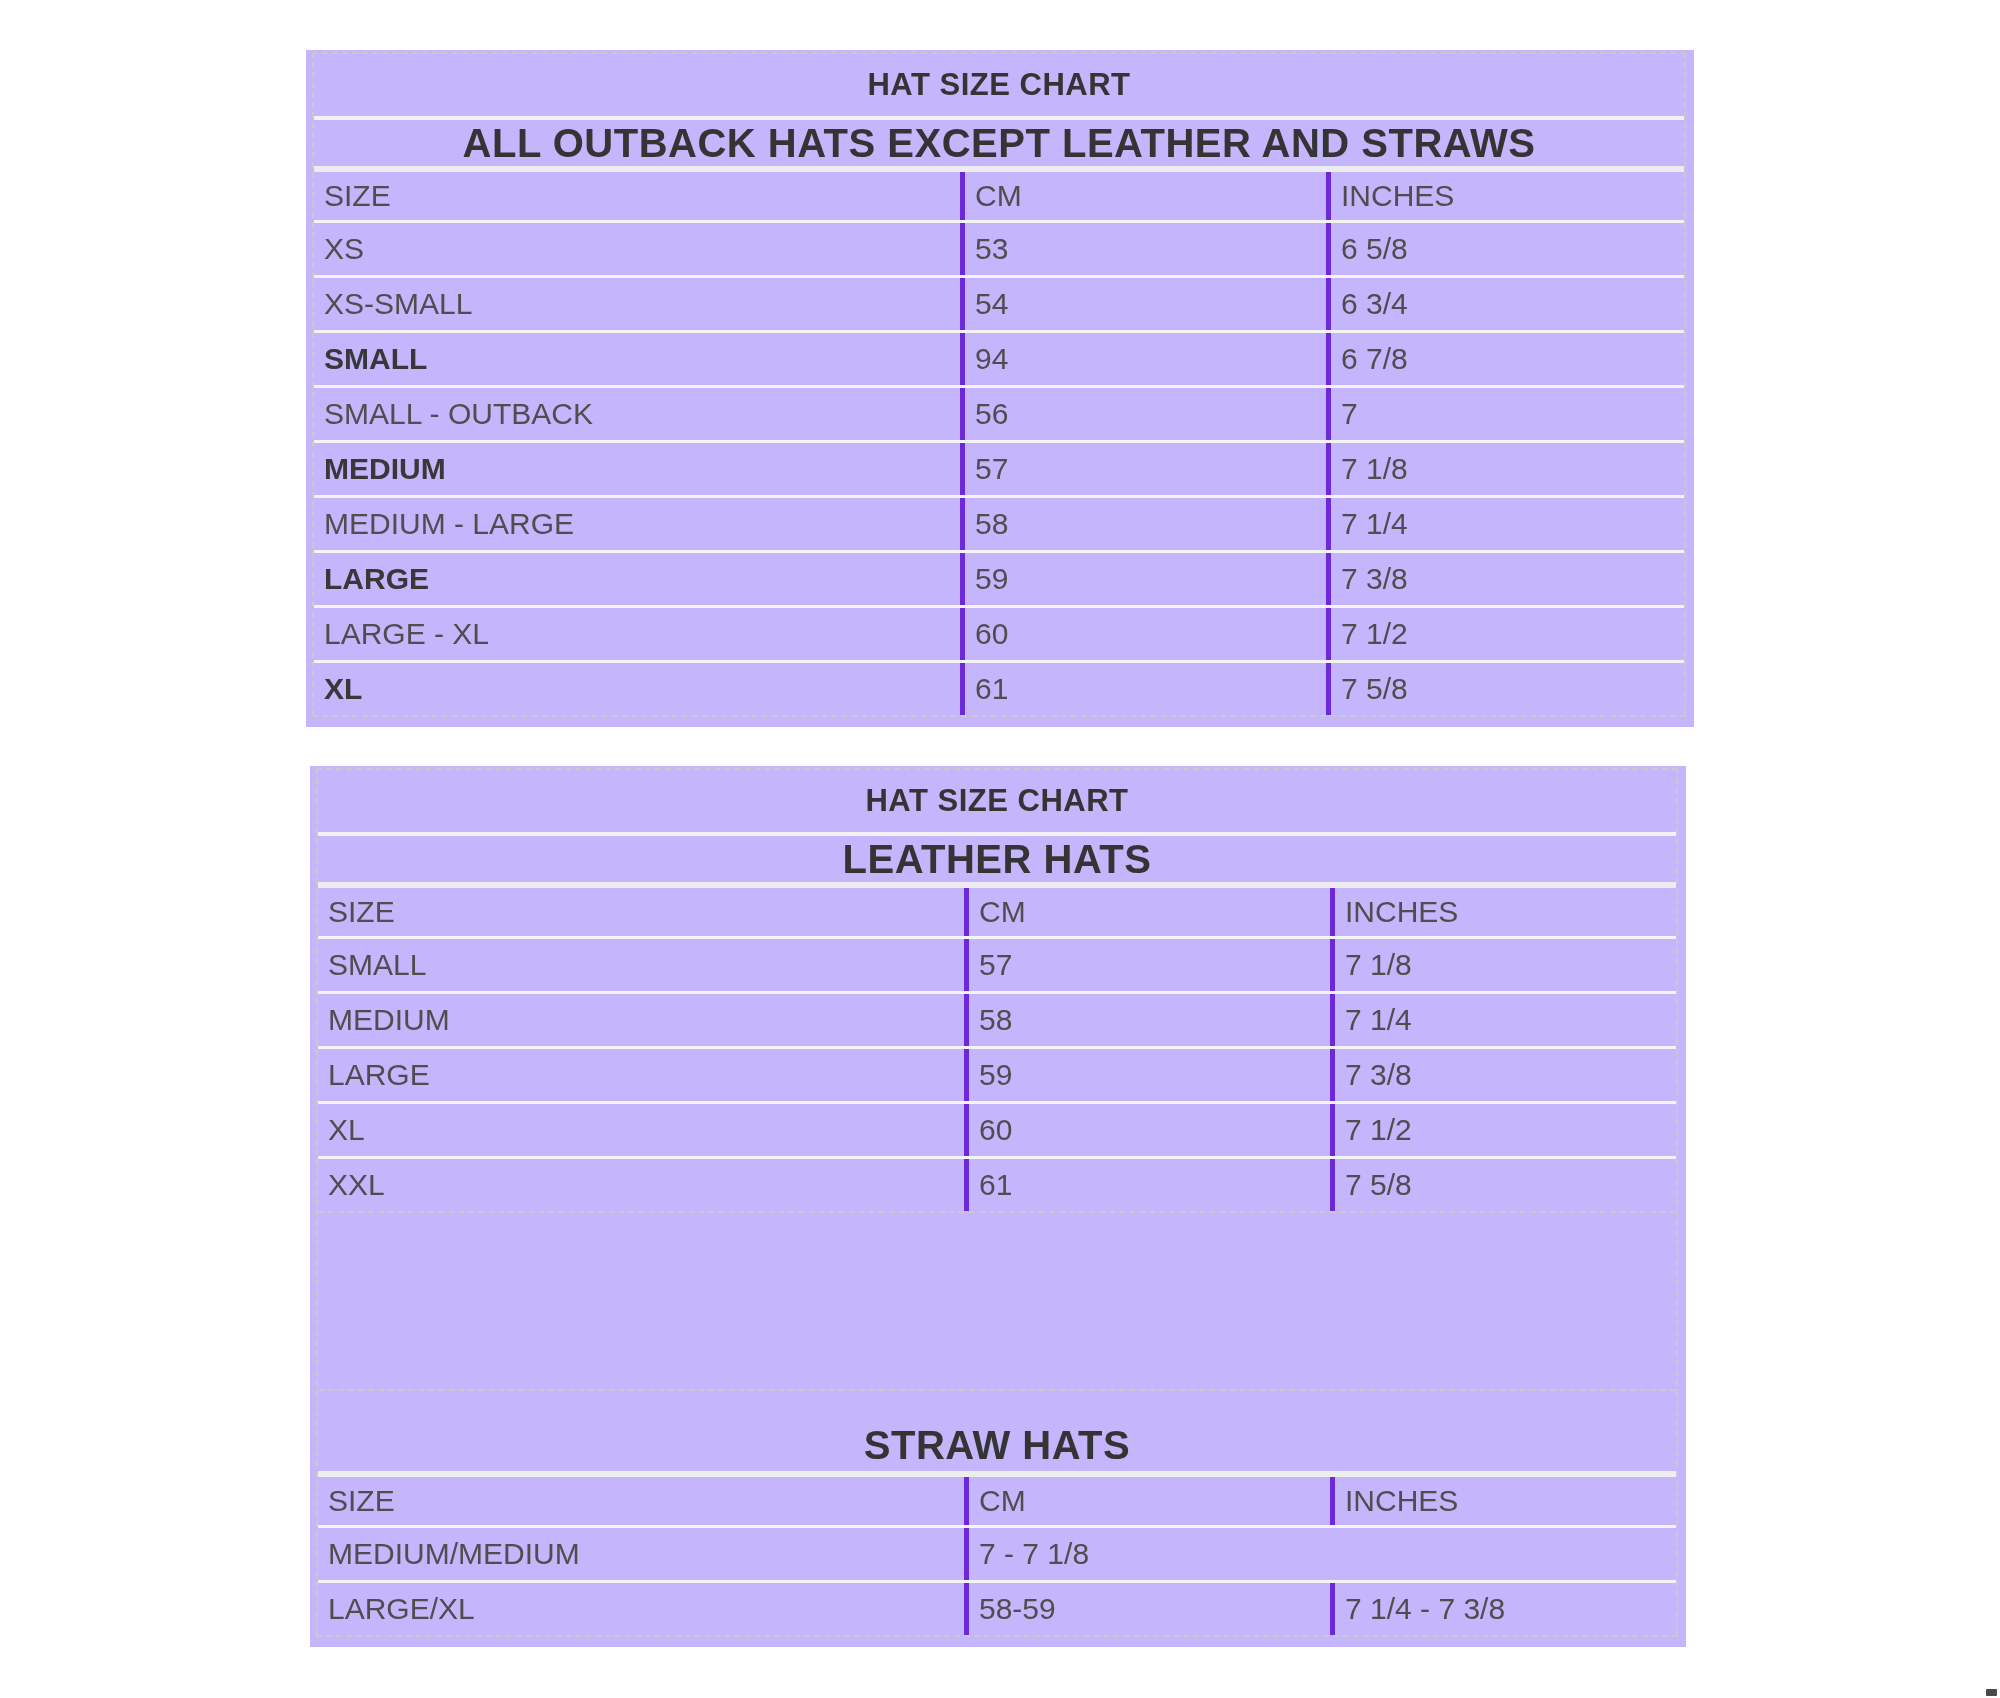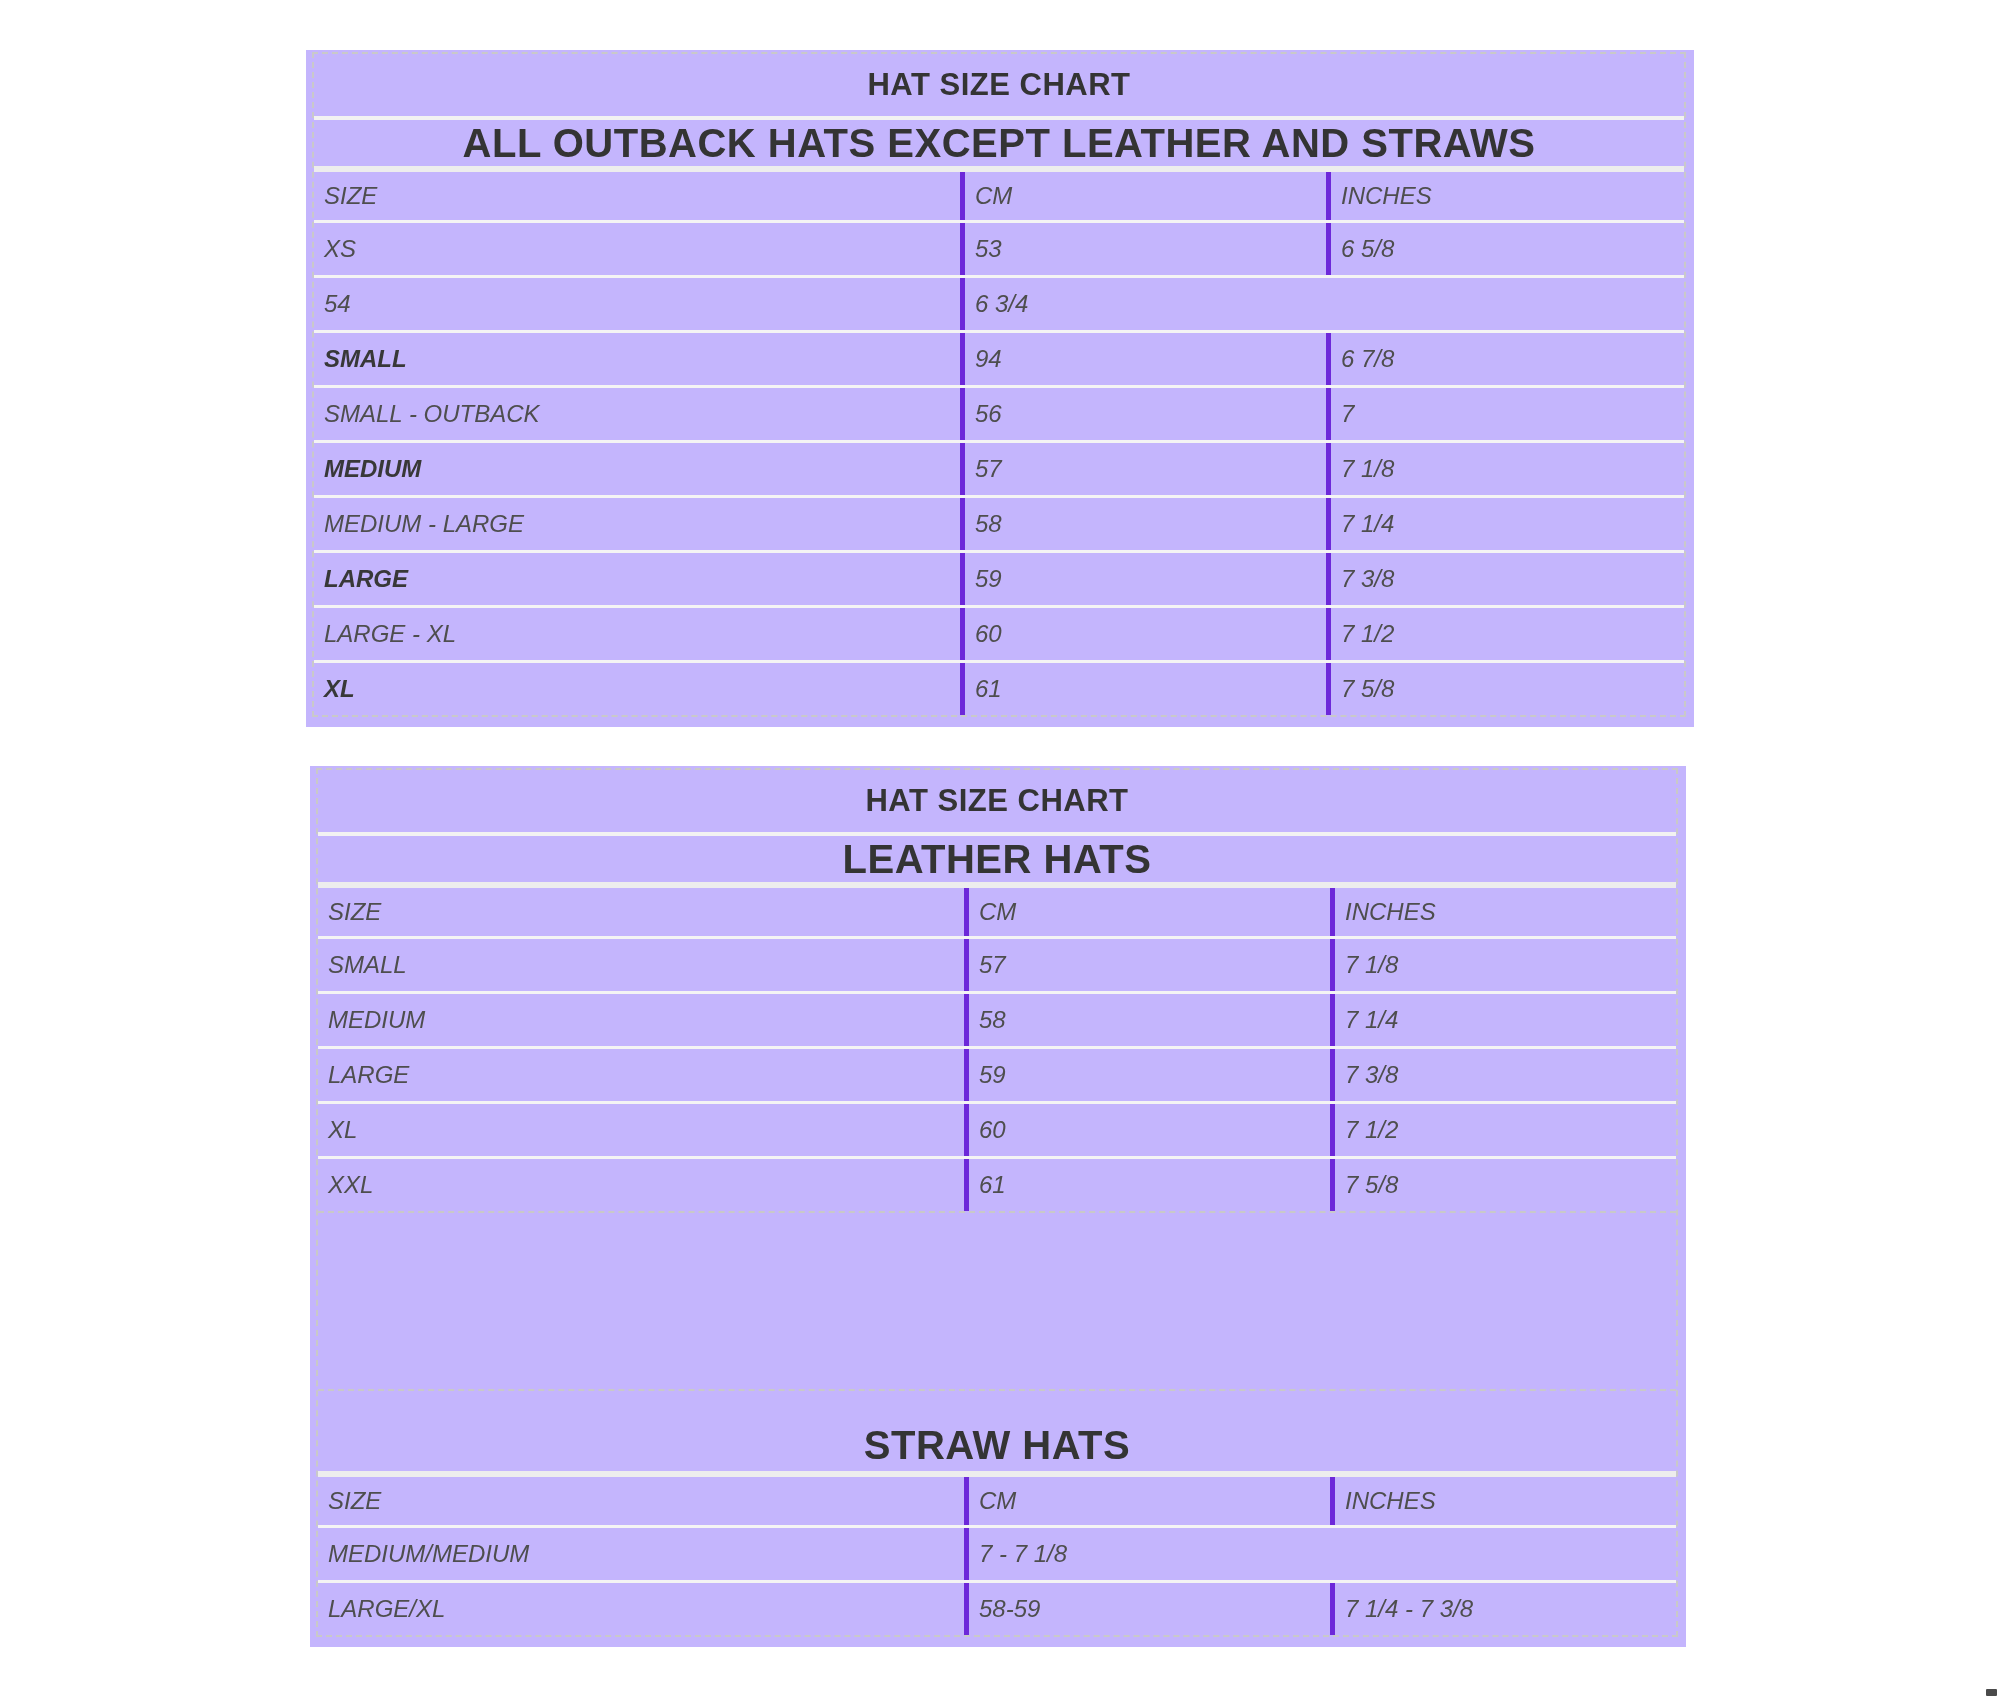--- a/index.html
+++ b/index.html
@@ -37,22 +37,22 @@
     display:grid;
     grid-template-columns:646px 366px 1fr;
     box-sizing:border-box;
   }
   .grid-row.header{height:54px;border-top:6px solid #ededed;}
   .grid-row.data{height:55px;border-top:3px solid #f4f4f4;}
 
   .cell{
     display:flex;align-items:center;
     padding-left:10px;box-sizing:border-box;
-    font-size:24px;color:#4e4e4e;
-    white-space:nowrap;overflow:hidden;font-style:italic;
+    font-size:30px;color:#4e4e4e;
+    white-space:nowrap;overflow:hidden;
   }
   .grid-row .cell + .cell{border-left:5px solid #6d28d9;}
   .cell.bold{font-weight:bold;color:#383838;}
 
   .spacer{
     height:180px;
     border-top:2px dashed #c9c9c9;
     border-bottom:2px dashed #c9c9c9;
     box-sizing:border-box;
   }
@@ -76,20 +76,21 @@
           <div class="cell">CM</div>
           <div class="cell">INCHES</div>
         </div>
       <div id="rows-outback">
           <div class="grid-row data">
             <div class="cell">XS</div>
             <div class="cell">53</div>
             <div class="cell">6 5/8</div>
           </div>
           <div class="grid-row data">
+            <div class="cell">XS-SMALL</div>
             <div class="cell">54</div>
             <div class="cell">6 3/4</div>
           </div>
           <div class="grid-row data">
             <div class="cell bold">SMALL</div>
             <div class="cell">94</div>
             <div class="cell">6 7/8</div>
           </div>
           <div class="grid-row data">
             <div class="cell">SMALL - OUTBACK</div>

